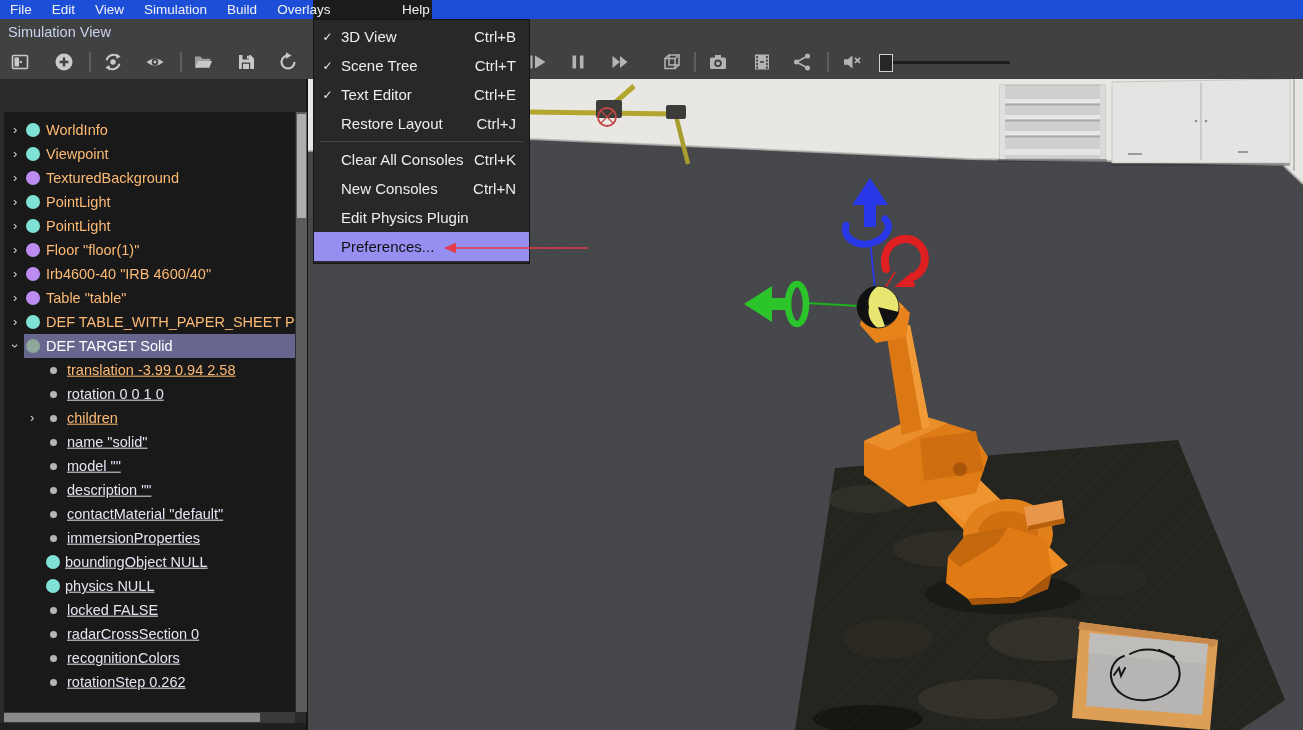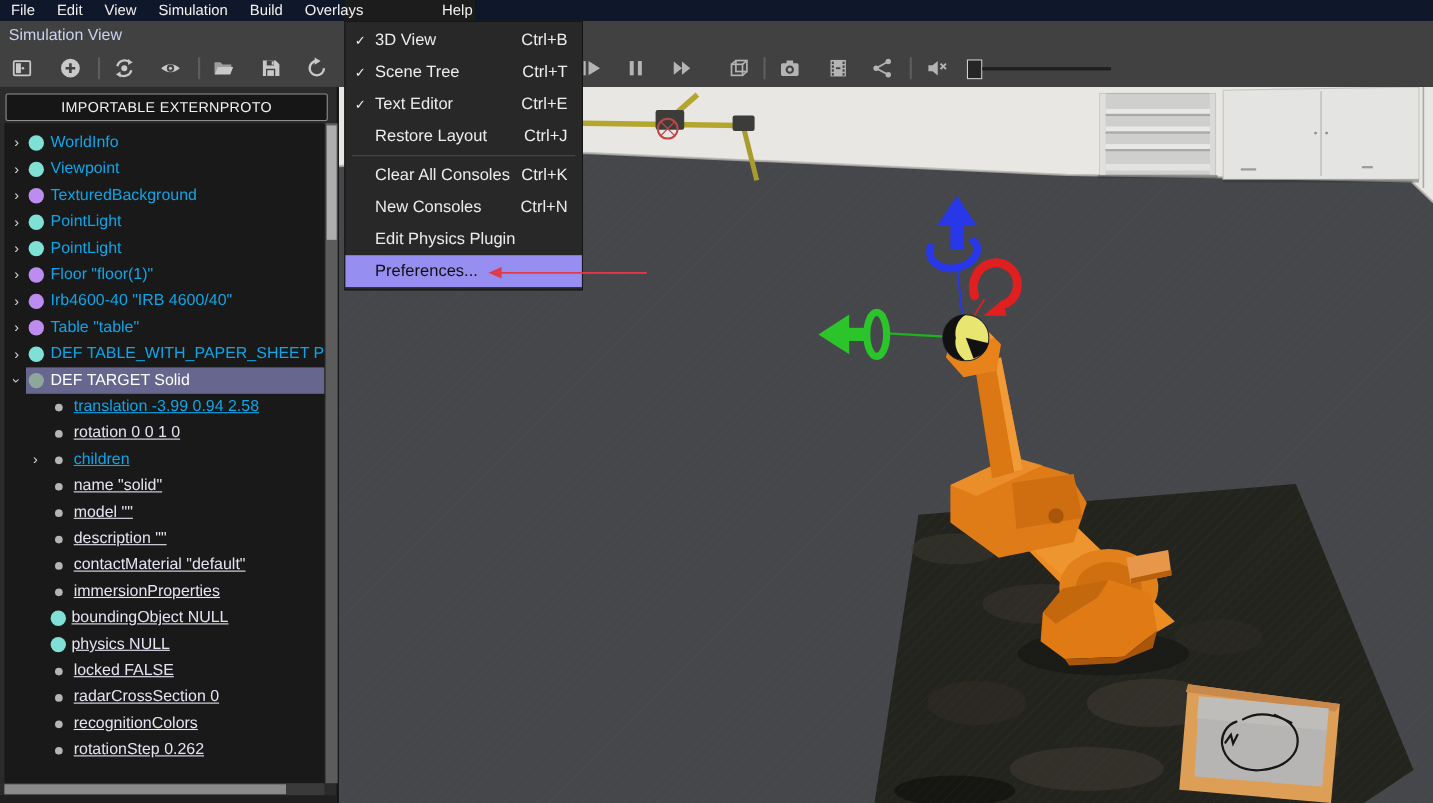--- a/index.html
+++ b/index.html
@@ -2,21 +2,21 @@
 <html><head>
 <meta charset="utf-8">
 <style>
   html,body{margin:0;padding:0;background:#222;}
   *{box-sizing:border-box;}
   #app{position:relative;width:1303px;height:730px;overflow:hidden;
        font-family:"Liberation Sans","DejaVu Sans",sans-serif;background:#3d3d3d;}
 
   
   #topbar{position:absolute;left:0;top:0;width:1303px;height:79px;background:#414141;z-index:30;}
-  #menubar{position:absolute;left:0;top:0;width:1303px;height:19px;background:#0f172a;display:flex;}
+  #menubar{position:absolute;left:0;top:0;width:1303px;height:19px;background:#1d4ed8;display:flex;}
   #menubar-dark{position:absolute;left:313px;top:0;width:119px;height:19px;background:#1c1c1c;}
   .mb-item{position:relative;height:19px;display:inline-flex;align-items:center;padding:0 10px;
            color:#f2f2f2;font-size:13.5px;cursor:default;}
   .mb-item.active{background:#b3abf3;color:#111;margin-top:32px;}
   #panel-title{position:absolute;left:8px;top:24px;font-size:14.5px;color:#c9d2ee;}
   .tb-icon{position:absolute;top:51px;width:22px;height:22px;display:block;cursor:pointer;}
   .tb-sep{position:absolute;top:52px;width:2px;height:20px;background:#5d5d5d;}
   #vol-handle{position:absolute;left:879px;top:54px;width:14px;height:18px;background:#262626;border:1.5px solid #cfcfcf;}
   #vol-track{position:absolute;left:893px;top:61px;width:117px;height:2.5px;background:#1e1e1e;}
 
@@ -32,21 +32,21 @@
   .row.selected{background:linear-gradient(to right,transparent 20px,#67668e 20px);}
   .row .chev{position:absolute;left:9px;top:4px;font-size:13px;color:#d8d8d8;line-height:16px;}
   .row .chev.rot{transform:rotate(90deg);}
   .row.field .chev{left:26px;}
   .row .dot{position:absolute;left:22px;top:5px;width:14px;height:14px;border-radius:50%;}
   .row.field .dot{left:42px;}
   .row .bullet{position:absolute;left:46px;top:8.5px;width:7px;height:7px;border-radius:50%;background:#b5b5b5;}
   .row .lbl{position:absolute;left:42px;top:50%;transform:translateY(-52%);white-space:nowrap;}
   .row.field .lbl{left:63px;text-decoration:underline;}
   .row.field.bigdot .lbl{left:61px;}
-  .tone-purple{color:#0ea5e9;} .tone-light{color:#e6e3f2;}
+  .tone-purple{color:#fdba74;} .tone-light{color:#e6e3f2;}
   .row.selected .lbl{color:#ffffff;}
   #vscroll{position:absolute;left:296px;top:33px;width:11px;height:600px;background:#5c5c5c;}
   #vthumb{position:absolute;left:1px;top:2px;width:9px;height:104px;background:#aeaeae;}
   #hscroll{position:absolute;left:4px;top:633px;width:291px;height:11px;background:#3a3a3a;}
   #hthumb{position:absolute;left:0;top:1px;width:256px;height:9px;background:#8a8a8a;}
   #panel-bottom{position:absolute;left:0;top:644px;width:306px;height:7px;background:#1f1f1f;}
 
   
   #tools-popup{position:absolute;left:313px;top:19px;width:217px;background:#282828;
                border:1px solid #161616;padding:2px 0;z-index:50;color:#ededed;font-size:15px;}
@@ -280,21 +280,20 @@
       <polygon points="586,208 604,193 607,208" fill="#e02020"></polygon>
       <g>
         <circle cx="570" cy="228" r="21" fill="#e8e670" stroke="#2a2a2a" stroke-width="1"></circle>
         <path d="M570,207 A21,21 0 0 0 570,249 A24,21 0 0 1 561,228 A24,21 0 0 1 570,207 Z" fill="#111111"></path>
         <path d="M570,228 L591,233 A21,21 0 0 1 577,247 Z" fill="#111111"></path>
       </g>
     </g>
   </svg>
 
   <div id="panel">
-    <div id="proto-btn">IMPORTABLE EXTERNPROTO</div>
     <div id="tree">
         <div class="row node">
           <span class="chev">›</span>
           <span class="dot" style="background: rgb(127, 224, 214);"></span>
           <span class="lbl tone-purple">WorldInfo</span>
         </div>
         <div class="row node">
           <span class="chev">›</span>
           <span class="dot" style="background: rgb(127, 224, 214);"></span>
           <span class="lbl tone-purple">Viewpoint</span>

